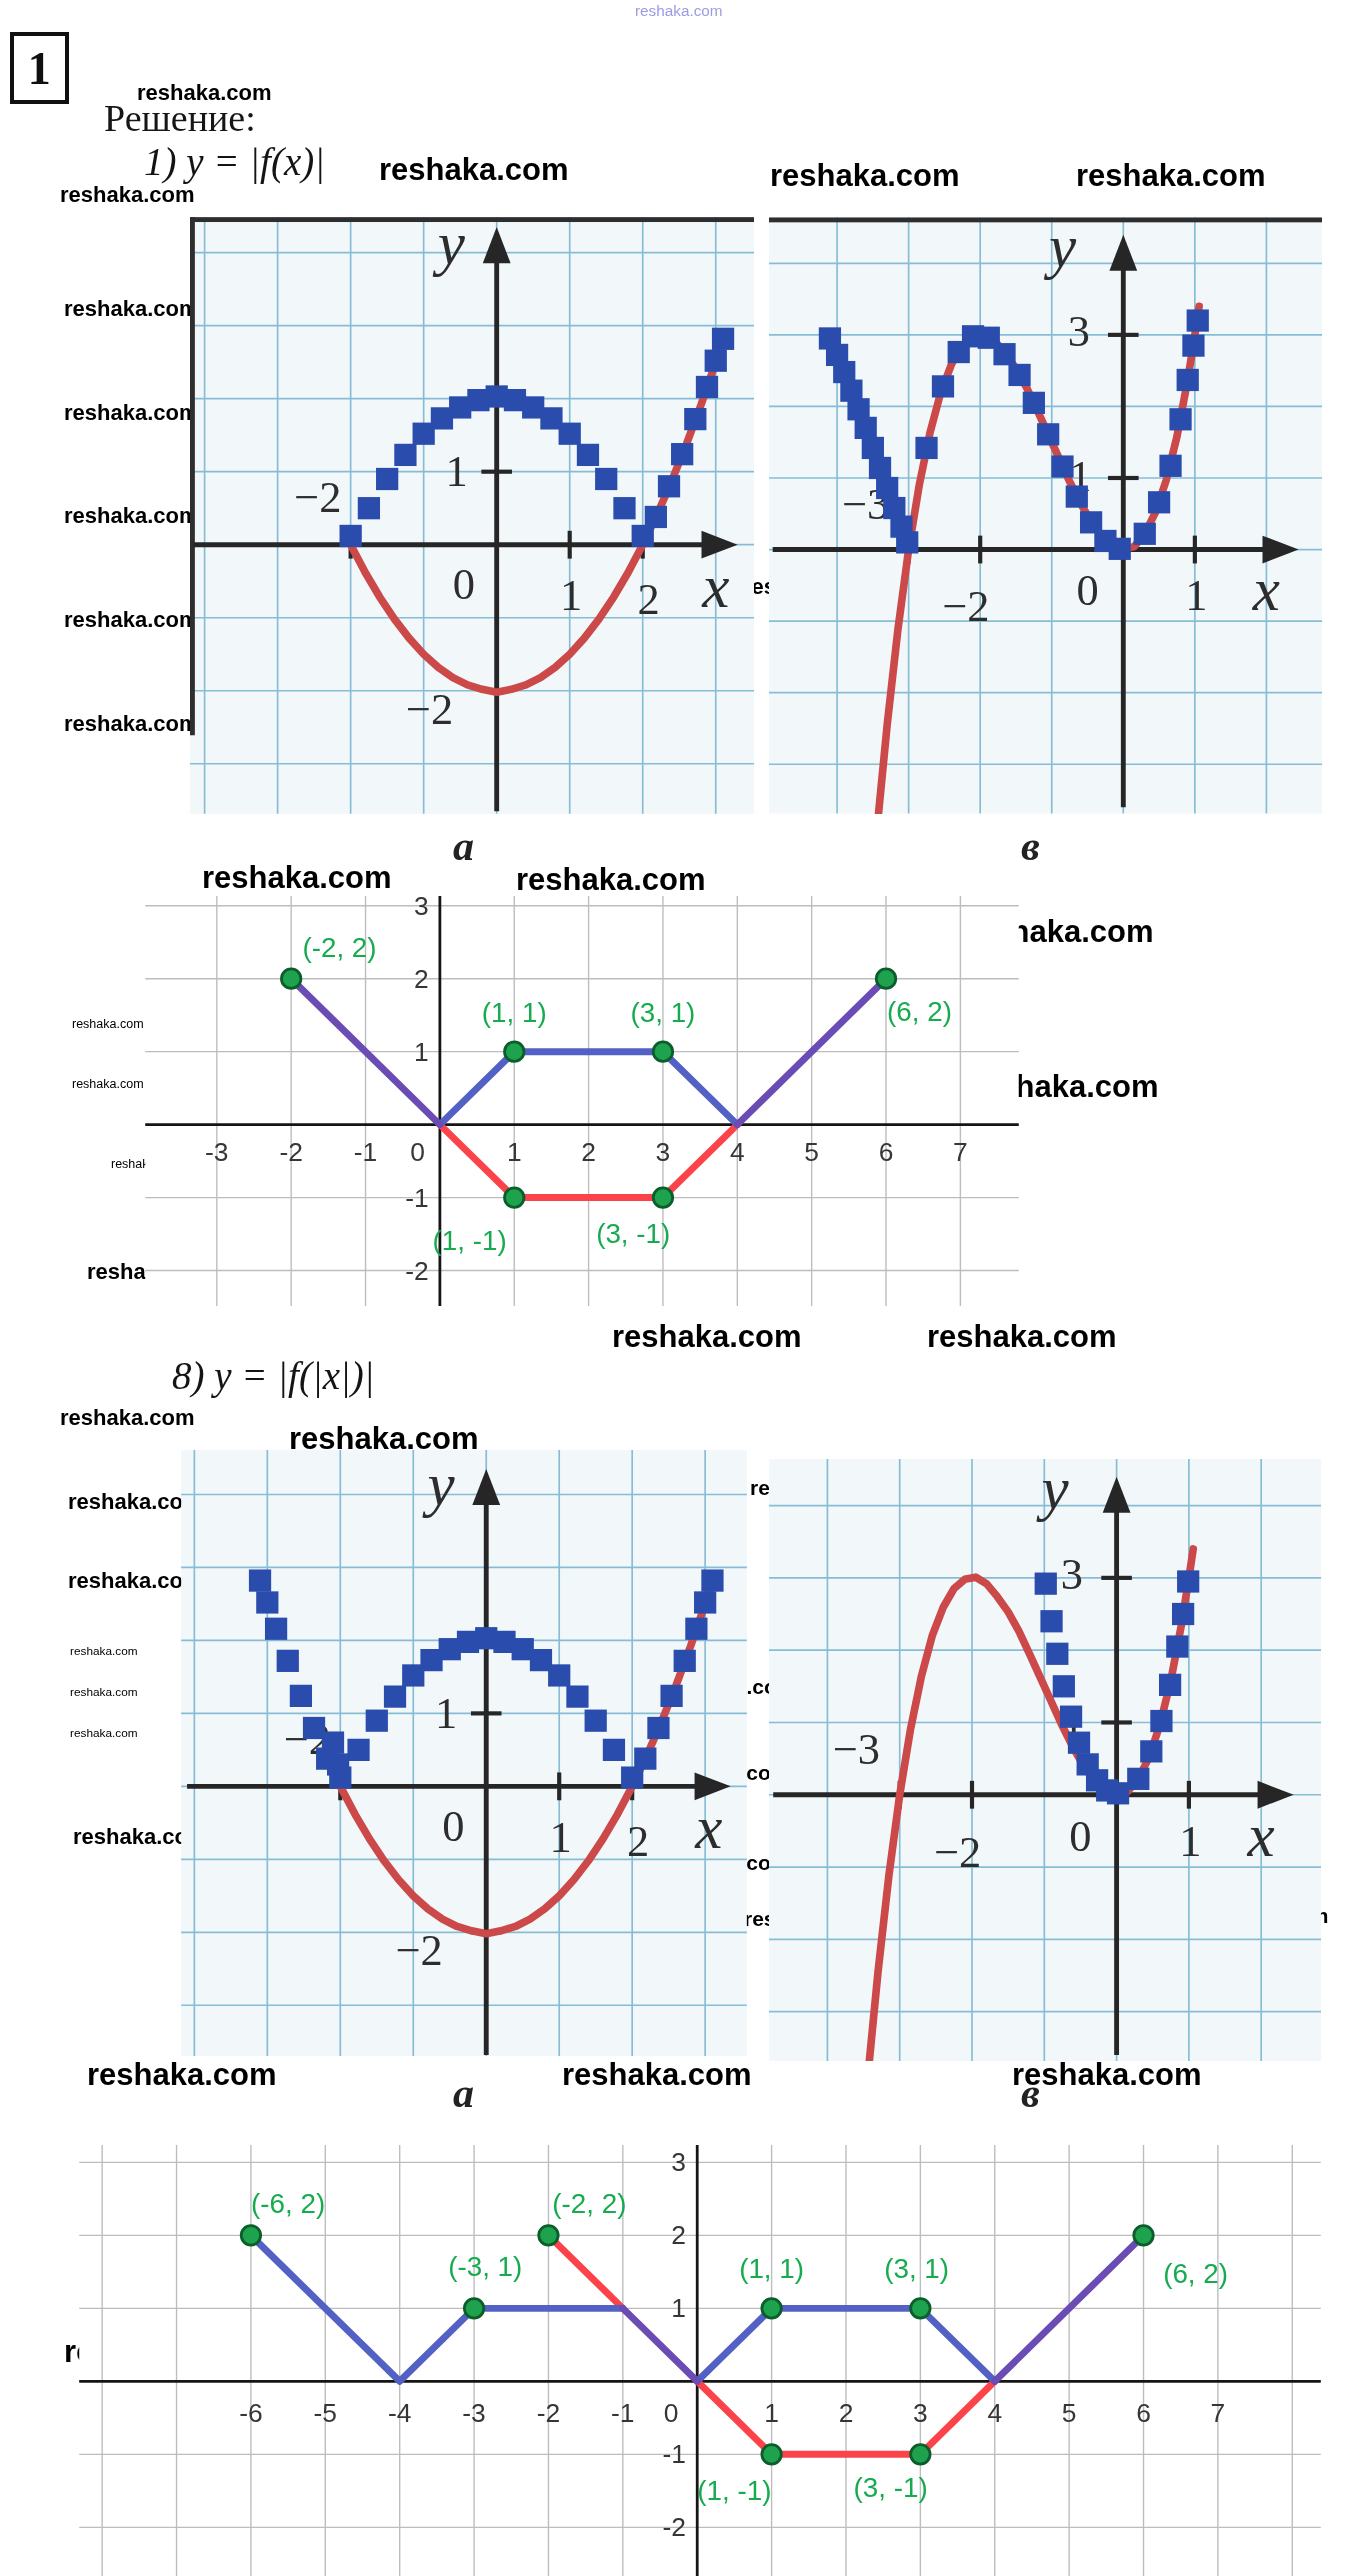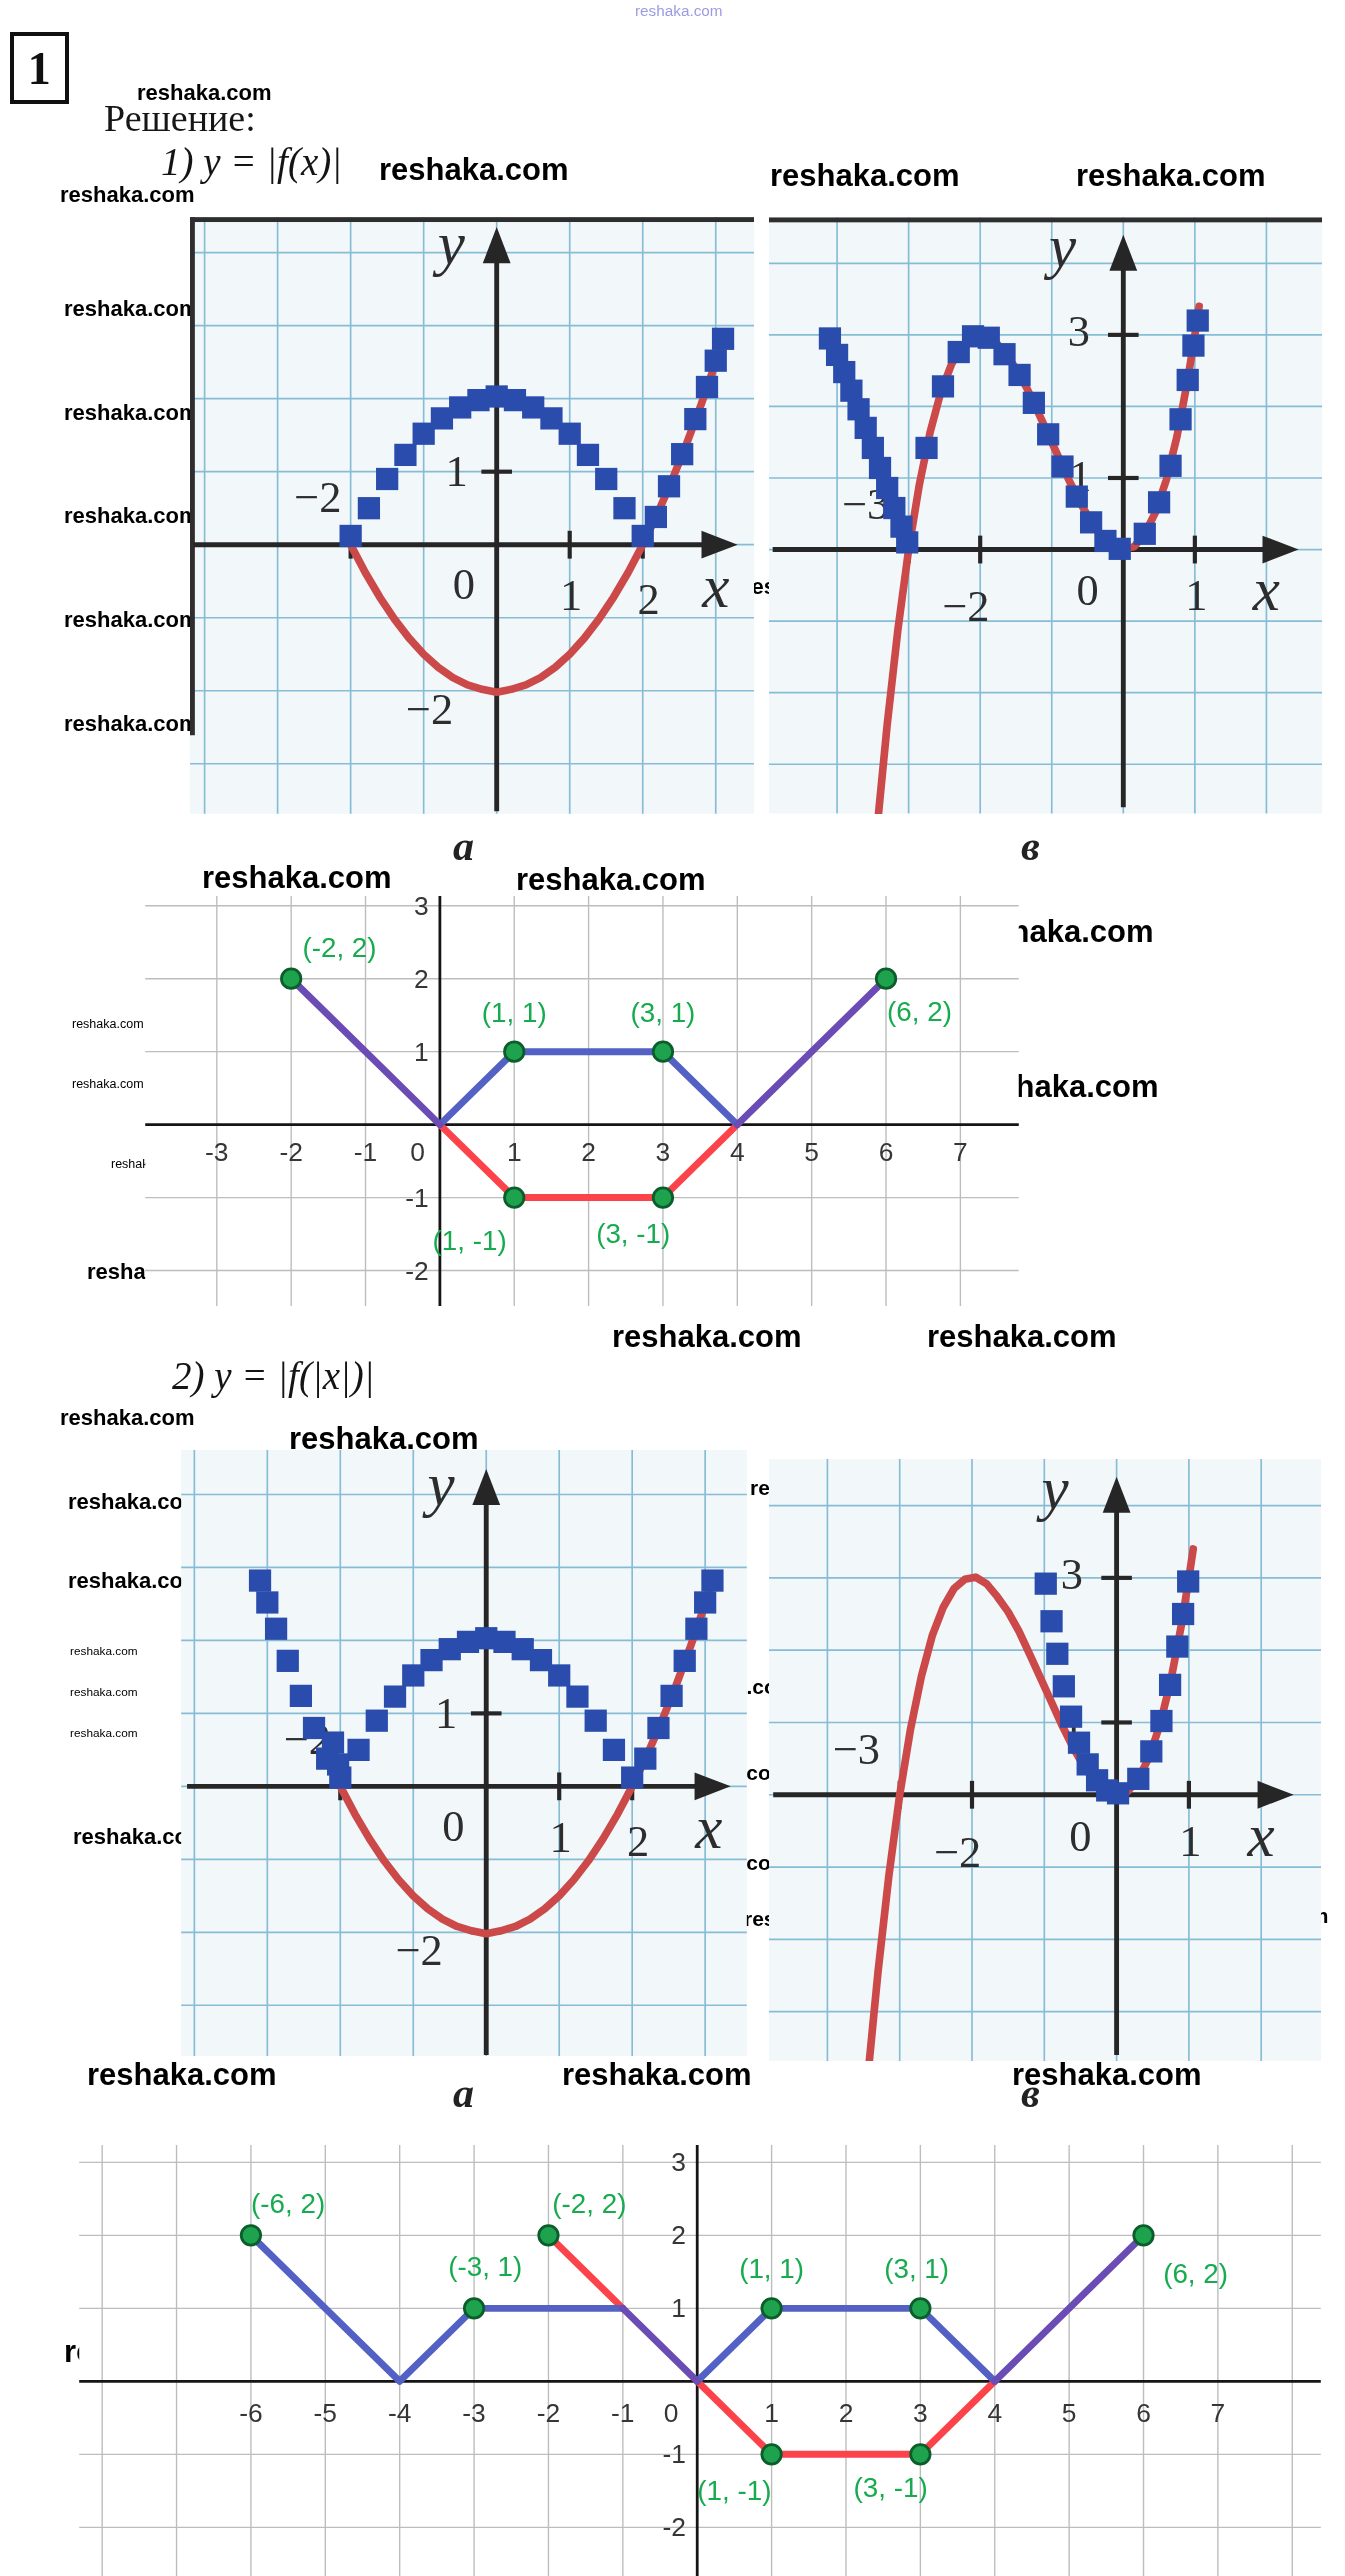--- a/index.html
+++ b/index.html
@@ -3,41 +3,41 @@
 <meta charset="utf-8">
 <style>
   html,body{margin:0;padding:0;background:#fff;}
   .page{position:relative;width:1345px;height:2576px;background:#ffffff;overflow:hidden;
         font-family:"Liberation Sans",sans-serif;}
   .numbox{position:absolute;left:9.7px;top:32px;width:51px;height:64px;border:4.9px solid #101010;
           display:flex;align-items:center;justify-content:center;
           font:700 46px "Liberation Serif",serif;color:#101010;background:#fff;}
   .heading{position:absolute;left:104px;top:96px;font:400 38px "Liberation Serif",serif;color:#161616;}
   .formula{position:absolute;font:italic 400 39px "Liberation Serif",serif;color:#141414;white-space:nowrap;}
-  #formula-1{left:161px;top:139px;}
+  #formula-1{left:144px;top:139px;}
   #formula-2{left:172px;top:1353px;}
   .wm{position:absolute;white-space:nowrap;color:#000;font-weight:700;line-height:1;
       font-family:"Liberation Sans",sans-serif;}
   .wm.sm{font-weight:400;}
   .wm-blue{position:absolute;white-space:nowrap;color:#9b9be4;font-weight:400;line-height:1;
       font-family:"Liberation Sans",sans-serif;}
   .sec-letter{position:absolute;white-space:nowrap;font-family:"Liberation Serif",serif;
       font-style:italic;font-weight:700;color:#222;line-height:1;}
   svg.fig{position:absolute;display:block;}
 </style>
 </head>
 <body>
 
 <div class="page">
   <div class="numbox">
     <span>1</span>
   </div>
   <div class="heading">Решение:</div>
   <div class="formula" id="formula-1">1) y = |f(x)|</div>
-  <div class="formula" id="formula-2">2) y = |f(|x|)|</div>
+  <div class="formula" id="formula-2">8) y = |f(|x|)|</div>
   <div id="text-layer">
       <span class="wm" style="left: 137px; top: 82px; font-size: 22px;">reshaka.com</span>
       <span class="wm" style="left: 379px; top: 154px; font-size: 31px;">reshaka.com</span>
       <span class="wm" style="left: 770px; top: 160px; font-size: 31px;">reshaka.com</span>
       <span class="wm" style="left: 1076px; top: 160px; font-size: 31px;">reshaka.com</span>
       <span class="wm" style="left: 60px; top: 184px; font-size: 22px;">reshaka.com</span>
       <span class="wm" style="left: 64px; top: 298px; font-size: 22px;">reshaka.com</span>
       <span class="wm" style="left: 64px; top: 402px; font-size: 22px;">reshaka.com</span>
       <span class="wm" style="left: 64px; top: 505px; font-size: 22px;">reshaka.com</span>
       <span class="wm" style="left: 64px; top: 609px; font-size: 22px;">reshaka.com</span>

